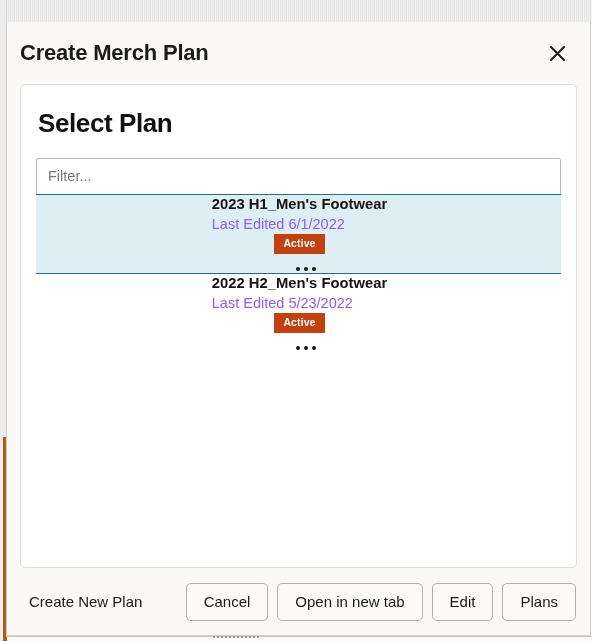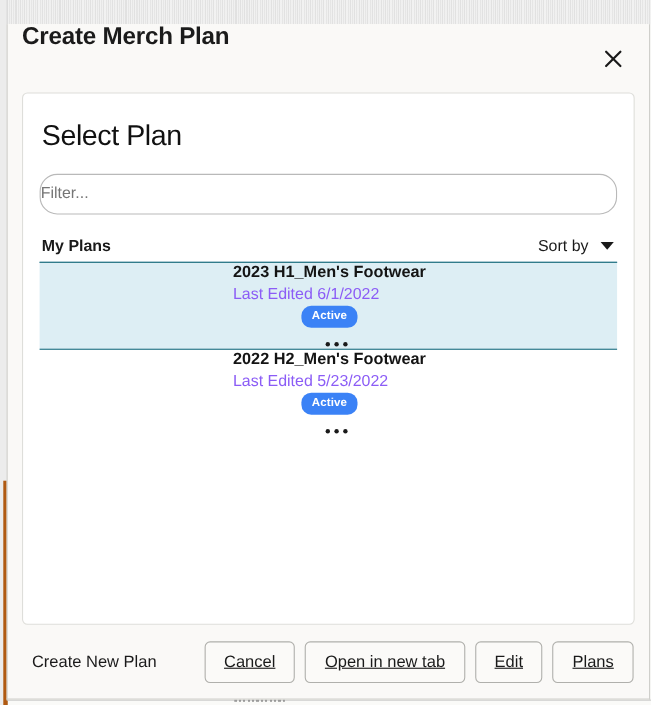--- a/index.html
+++ b/index.html
@@ -83,21 +83,21 @@
     box-sizing: border-box;
     display: flex;
     flex-direction: column;
   }
 
   .dialog-header {
     position: relative;
     height: 62px;
     flex: 0 0 auto;
     display: flex;
-    align-items: flex-start;
+    align-items: center;
     padding: 0 16px 0 13px;
     box-sizing: border-box;
   }
   .dialog-title {
     font-size: 22px;
     font-weight: bold;
     color: #1b1b1b;
     letter-spacing: -0.2px;
     line-height: 1;
   }
@@ -125,35 +125,35 @@
     border: 1px solid #dededa;
     border-radius: 5px;
     height: 484px;
     box-sizing: border-box;
     padding: 18px 15px 0 15px;
     flex: 0 0 auto;
   }
 
   .card-title {
     font-size: 26px;
-    font-weight: normal;
+    font-weight: bold;
     color: #111111;
     letter-spacing: -0.4px;
     margin: 6px 0 0 2px;
     line-height: 1.1;
   }
 
   .filter-wrap { margin-top: 20px; }
   .filter-input {
     width: 100%;
     height: 37px;
     box-sizing: border-box;
     border: 1px solid #b9b9b9;
-    border-radius: 16px;
-    padding: 0 0;
+    border-radius: 2px;
+    padding: 0 11px;
     font-size: 14.5px;
     font-family: "Liberation Sans", sans-serif;
     color: #a16207;
     background: #fff;
     outline: none;
   }
   .filter-input::placeholder { color: #767676; }
 
   
   .list-header {
@@ -216,25 +216,25 @@
     color: #141414;
     line-height: 1.35;
   }
   .plan-sub {
     font-size: 14.5px;
     color: #8b5cf6;
     line-height: 1.35;
   }
   .badge {
     flex: 0 0 auto;
-    background: #3b82f6;
+    background: #c2410c;
     color: #ffffff;
     font-size: 10.5px;
     font-weight: bold;
-    border-radius: 9px;
+    border-radius: 0;
     padding: 4px 9px 5px 9px;
     line-height: 1;
     letter-spacing: .1px;
   }
   .kebab {
     flex: 0 0 auto;
     width: 36px;
     height: 30px;
     display: flex;
     align-items: center;
@@ -282,21 +282,20 @@
     min-width: 56px;
     padding: 0 17px;
     background: #fbfaf8;
     border: 1px solid #b0b0ac;
     border-radius: 5px;
     font-size: 15px;
     color: #1a1a1a;
     font-family: "Liberation Sans", sans-serif;
     cursor: pointer;
     white-space: nowrap;
-    text-decoration: underline;
   }
 </style>
 </head>
 <body>
 
 <div id="page-root">
 
   <div class="bg-texture-strip"></div>
   <div class="bg-left-gutter"></div>
   <div class="bg-orange-strip"></div>
@@ -317,27 +316,20 @@
     </div>
 
     <div class="card">
 
       <div class="card-title">Select Plan</div>
 
       <div class="filter-wrap">
         <input class="filter-input" type="text" placeholder="Filter..." style="">
       </div>
 
-      <div class="list-header">
-        <div class="list-header-label">My Plans</div>
-        <button class="sort-by">
-          <span class="sort-by-label">Sort by</span>
-          <span class="caret"></span>
-        </button>
-      </div>
 
       <div class="plan-list">
 
         <div class="plan-row selected">
           <div class="plan-text">
             <div class="plan-name">2023 H1_Men's Footwear</div>
             <div class="plan-sub">Last Edited 6/1/2022</div>
           </div>
           <div class="badge">Active</div>
           <button class="kebab">

